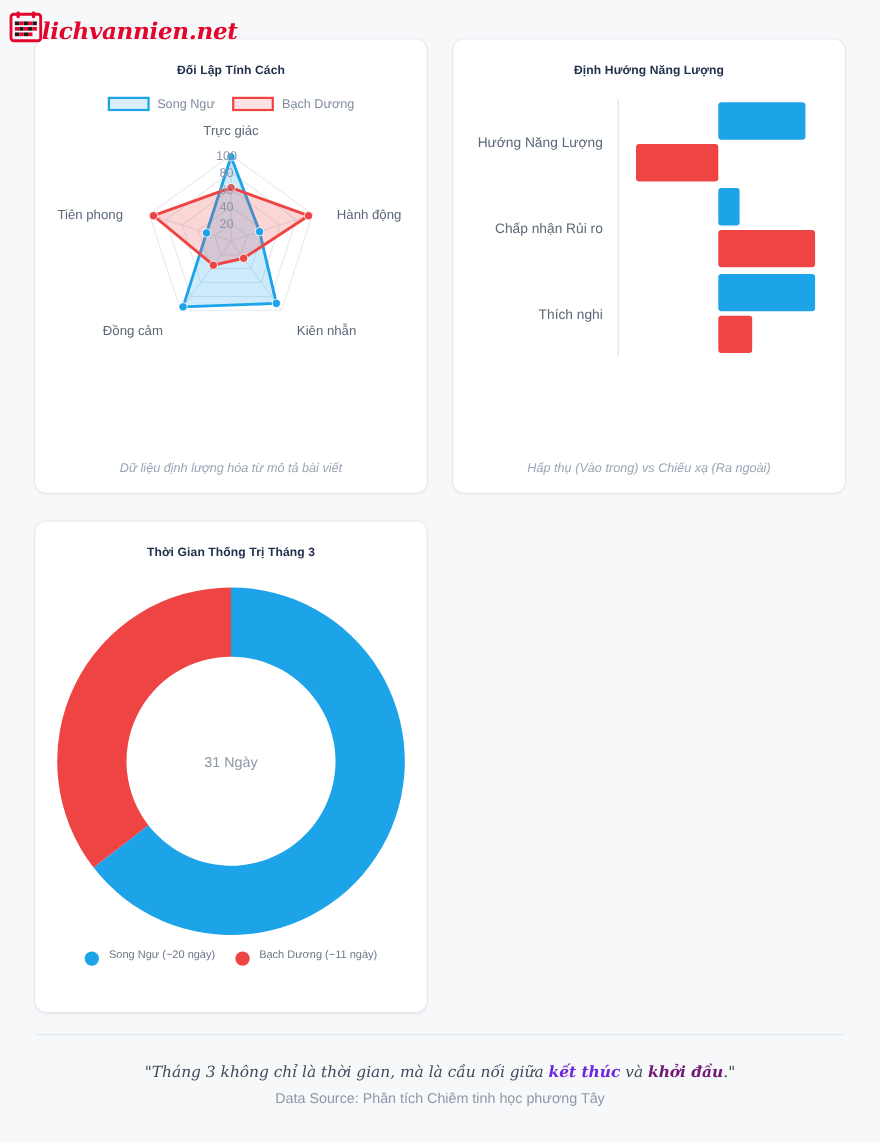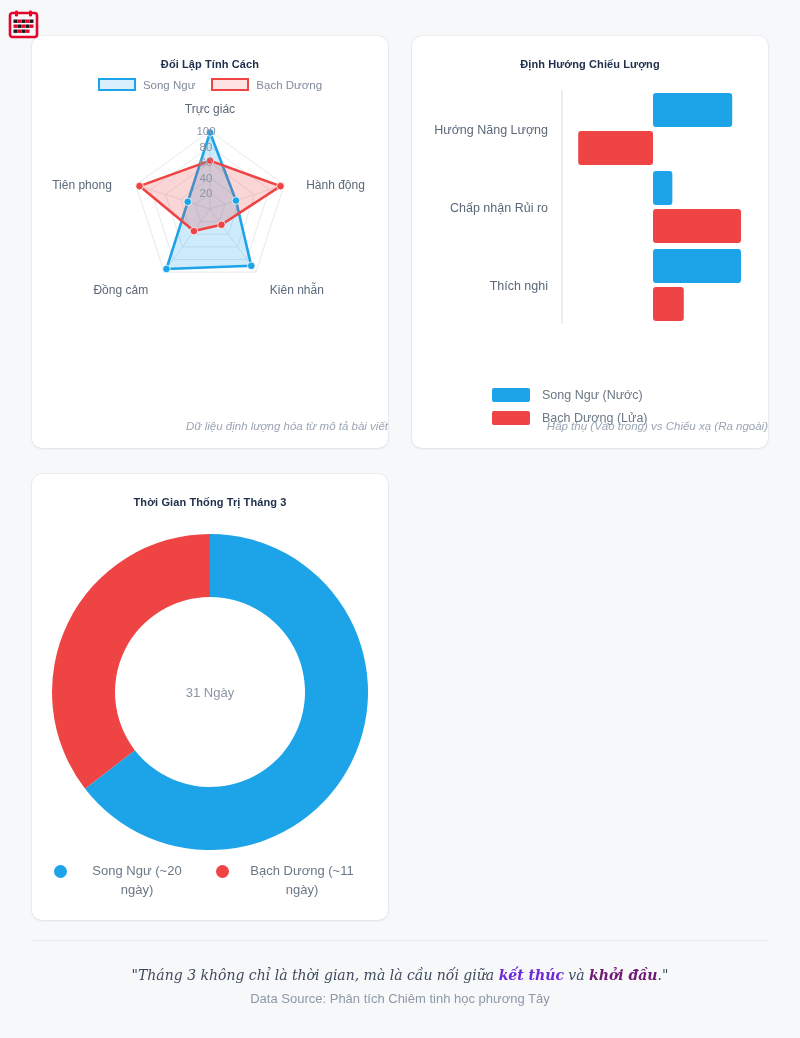--- a/index.html
+++ b/index.html
@@ -41,29 +41,29 @@
 
   .card-title {
     text-align: center;
     font-size: 11px; font-weight: bold;
     color: #20304d;
     padding-top: 22px;
     letter-spacing: .1px;
   }
   .card-caption {
     position: absolute; left: 0; right: 0; bottom: 16px;
-    text-align: right;
+    text-align: center;
     font-size: 11.5px; font-style: italic;
     color: #9aa5b5;
   }
 
   
   .radar-legend {
     display: flex; justify-content: center; align-items: center;
-    gap: 16px; margin-top: 8px;
+    gap: 16px; margin-top: 18px;
   }
   .radar-legend .li { display: flex; align-items: center; gap: 7px; }
   .sw-outline { width: 38px; height: 13px; border-width: 2px; border-style: solid; }
   .sw-blue  { background: #d9effc; border-color: #1ca3e8; }
   .sw-red   { background: #fde3e3; border-color: #ef4444; }
   .radar-legend .lbl { font-size: 11.5px; color: #7f8b9c; }
 
   
   .svg-wrap { display: block; margin: 0 auto; }
 
@@ -76,21 +76,21 @@
   .sw-solid { width: 38px; height: 14px; border-radius: 2px; flex: 0 0 auto; }
   .bar-legend .lbl { font-size: 12.5px; color: #6b7787; }
 
   
   .donut-legend {
     position: absolute; left: 22px; right: 22px; top: 388px;
     display: flex; justify-content: center; gap: 18px;
   }
   .donut-legend .li { display: flex; align-items: flex-start; gap: 9px; max-width: 150px; }
   .dot { width: 13px; height: 13px; border-radius: 50%; flex: 0 0 auto; margin-top: 3px; }
-  .donut-legend .lbl { font-size: 13px; color: #6b7787; line-height: 1.45; text-align: center; }
+  .donut-legend .lbl { font-size: 10px; color: #6b7787; line-height: 1.45; text-align: center; }
 
   
   .footer {
     position: absolute; left: 32px; right: 32px; top: 940px;
     border-top: 1px solid #e3e7ee;
     padding-top: 26px;
     text-align: center;
   }
   .quote {
     font-family: "DejaVu Serif", serif;
@@ -126,20 +126,21 @@
           <rect x="9.5" y="10.5" width="4" height="3.4"></rect>
           <rect x="17.5" y="10.5" width="4" height="3.4"></rect>
           <rect x="5.5" y="15.5" width="4" height="3.4"></rect>
           <rect x="13.5" y="15.5" width="4" height="3.4"></rect>
           <rect x="21.5" y="15.5" width="4" height="3.4"></rect>
           <rect x="9.5" y="20.5" width="4" height="3.4"></rect>
           <rect x="17.5" y="20.5" width="4" height="3.4"></rect>
         </g>
       </svg>
     </span>
+    <span class="brand-text">lichvannien.net</span>
   </div>
 
   <div class="card" id="card-radar">
     <div class="card-title">Đối Lập Tính Cách</div>
 
     <div class="radar-legend">
       <span class="li">
         <span class="sw-outline sw-blue"></span>
         <span class="lbl">Song Ngư</span>
       </span>
@@ -181,45 +182,35 @@
         <text x="274.182408271022" y="97.8966744387541" fill="#5b6878" font-size="12" text-anchor="start" font-family="&quot;Liberation Sans&quot;, sans-serif">Hành động</text>
         <text x="237.84724967881291" y="203.1033255612459" fill="#5b6878" font-size="12" text-anchor="start" font-family="&quot;Liberation Sans&quot;, sans-serif">Kiên nhẫn</text>
         <text x="116.15275032118711" y="203.1033255612459" fill="#5b6878" font-size="12" text-anchor="end" font-family="&quot;Liberation Sans&quot;, sans-serif">Đồng cảm</text>
         <text x="79.81759172897802" y="97.8966744387541" fill="#5b6878" font-size="12" text-anchor="end" font-family="&quot;Liberation Sans&quot;, sans-serif">Tiên phong</text>
       </svg>
 
     <div class="card-caption">Dữ liệu định lượng hóa từ mô tả bài viết</div>
   </div>
 
   <div class="card" id="card-bars">
-    <div class="card-title">Định Hướng Chiếu Lượng</div>
+    <div class="card-title">Định Hướng Năng Lượng</div>
 
     <svg class="svg-wrap" id="bars-svg" width="356" height="290" viewBox="0 0 356 290" style="margin-top:6px">
         <line x1="150" y1="14" x2="150" y2="248" stroke="#dfe3ea" stroke-width="1.2"></line>
         <rect x="241" y="17" width="79.2" height="34" rx="3" fill="#1ca3e8"></rect>
         <rect x="166.2" y="55" width="74.8" height="34" rx="3" fill="#ef4444"></rect>
         <text x="136" y="58" fill="#5b6878" font-size="12.5" text-anchor="end" font-family="&quot;Liberation Sans&quot;, sans-serif">Hướng Năng Lượng</text>
         <rect x="241" y="95" width="19.36" height="34" rx="3" fill="#1ca3e8"></rect>
         <rect x="241" y="133" width="88" height="34" rx="3" fill="#ef4444"></rect>
         <text x="136" y="136" fill="#5b6878" font-size="12.5" text-anchor="end" font-family="&quot;Liberation Sans&quot;, sans-serif">Chấp nhận Rủi ro</text>
         <rect x="241" y="173" width="88" height="34" rx="3" fill="#1ca3e8"></rect>
         <rect x="241" y="211" width="30.8" height="34" rx="3" fill="#ef4444"></rect>
         <text x="136" y="214" fill="#5b6878" font-size="12.5" text-anchor="end" font-family="&quot;Liberation Sans&quot;, sans-serif">Thích nghi</text>
       </svg>
 
-    <div class="bar-legend">
-      <span class="li">
-        <span class="sw-solid" style="background:#1ca3e8"></span>
-        <span class="lbl">Song Ngư (Nước)</span>
-      </span>
-      <span class="li">
-        <span class="sw-solid" style="background:#ef4444"></span>
-        <span class="lbl">Bạch Dương (Lửa)</span>
-      </span>
-    </div>
 
     <div class="card-caption">Hấp thụ (Vào trong) vs Chiếu xạ (Ra ngoài)</div>
   </div>
 
   <div class="card" id="card-donut">
     <div class="card-title">Thời Gian Thống Trị Tháng 3</div>
 
     <svg class="svg-wrap" id="donut-svg" width="356" height="356" viewBox="0 0 356 356" style="margin-top:6px">
         <path d="M 178 20 A 158 158 0 1 1 53.057433563843645 274.7127452425308 L 102.87630499091865 236.150068342028 A 95 95 0 1 0 178 83 Z" fill="#1ca3e8"></path>
         <path d="M 53.057433563843645 274.7127452425308 A 158 158 0 0 1 177.99999999999997 20 L 177.99999999999997 83 A 95 95 0 0 0 102.87630499091865 236.150068342028 Z" fill="#ef4444"></path>

